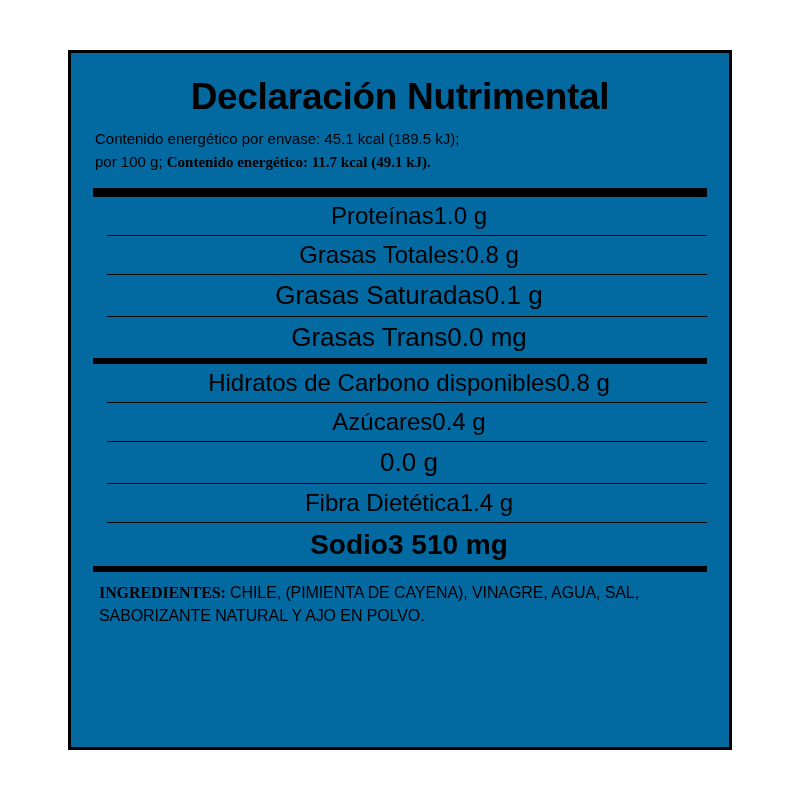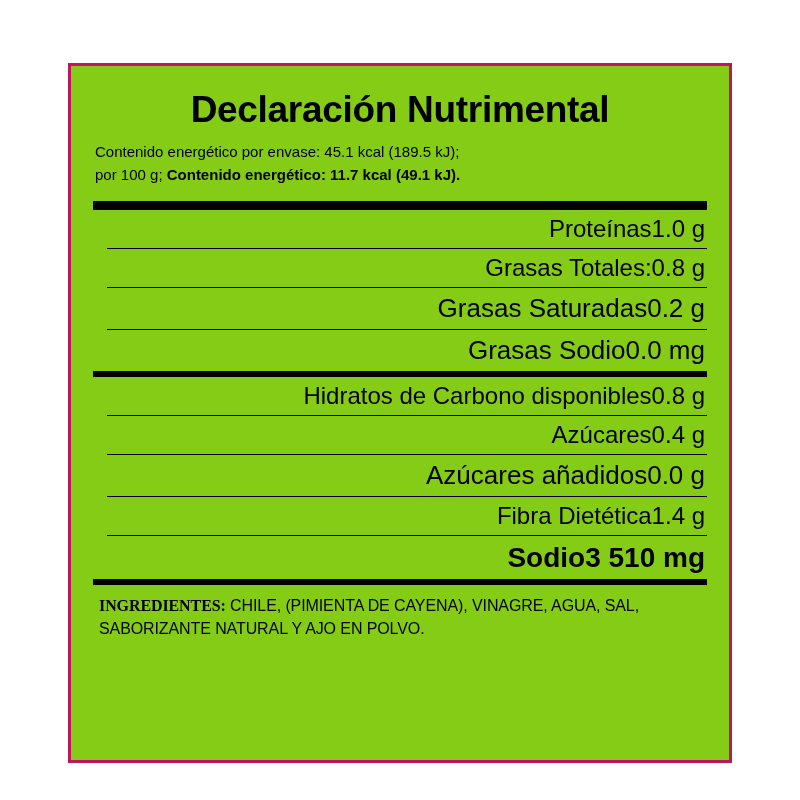--- a/index.html
+++ b/index.html
@@ -11,26 +11,26 @@
     width: 800px;
     height: 800px;
     font-family: "Liberation Sans", sans-serif;
     color: #000000;
     -webkit-font-smoothing: antialiased;
   }
 
   .panel {
     position: absolute;
     left: 68px;
-    top: 63px;
+    top: 50px;
     width: 664px;
     height: 700px;
-    border: 3px solid #be185d;
+    border: 3px solid #000000;
     box-sizing: border-box;
-    background: #84cc16;
+    background: #0369a1;
   }
 
   .inner {
     padding: 0 22px;
     box-sizing: border-box;
     height: 100%;
     display: flex;
     flex-direction: column;
   }
 
@@ -45,20 +45,21 @@
     line-height: 1.1;
   }
 
   .energy {
     font-size: 15px;
     line-height: 1.5;
     padding: 0 2px 0 2px;
   }
   .energy .b {
     font-weight: bold;
+    font-family: Liberation Serif, serif;
   }
   .energy-line2 {
     margin-top: 1px;
   }
 
   .rule-thick {
     border-top: 9px solid #000000;
     margin-top: 14px;
   }
   .rule-med {
@@ -66,21 +67,21 @@
   }
 
   
   .rows {
     display: flex;
     flex-direction: column;
   }
   .row {
     display: flex;
     align-items: baseline;
-    justify-content: flex-end;
+    justify-content: center;
     border-bottom: 1.5px solid #000000;
     padding: 5px 2px 5px 6px;
     font-size: 24px;
     line-height: 1.18;
     margin-left: 14px;
   }
   .row.last {
     border-bottom: none;
   }
   .row.bold {
@@ -135,41 +136,40 @@
       <div class="row">
         <span class="name">Proteínas</span>
         <span class="val">1.0 g</span>
       </div>
       <div class="row">
         <span class="name">Grasas Totales:</span>
         <span class="val">0.8 g</span>
       </div>
       <div class="row bold">
         <span class="name">Grasas Saturadas</span>
-        <span class="val">0.2 g</span>
+        <span class="val">0.1 g</span>
       </div>
       <div class="row bold last">
-        <span class="name">Grasas Sodio</span>
+        <span class="name">Grasas Trans</span>
         <span class="val">0.0 mg</span>
       </div>
     </div>
 
     <div class="group-gap"></div>
 
     <div class="rows">
       <div class="row">
         <span class="name">Hidratos de Carbono disponibles</span>
         <span class="val">0.8 g</span>
       </div>
       <div class="row">
         <span class="name">Azúcares</span>
         <span class="val">0.4 g</span>
       </div>
       <div class="row bold">
-        <span class="name">Azúcares añadidos</span>
         <span class="val">0.0 g</span>
       </div>
       <div class="row">
         <span class="name">Fibra Dietética</span>
         <span class="val">1.4 g</span>
       </div>
       <div class="row big last">
         <span class="name">Sodio</span>
         <span class="val">3 510 mg</span>
       </div>

